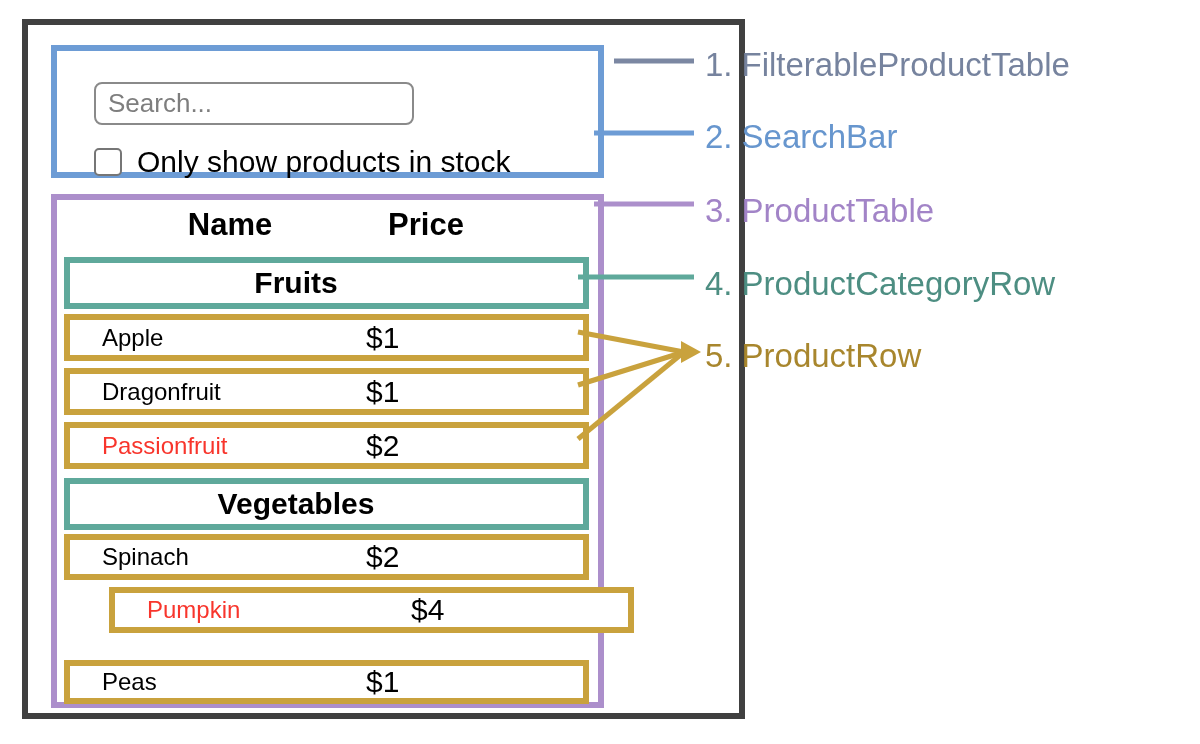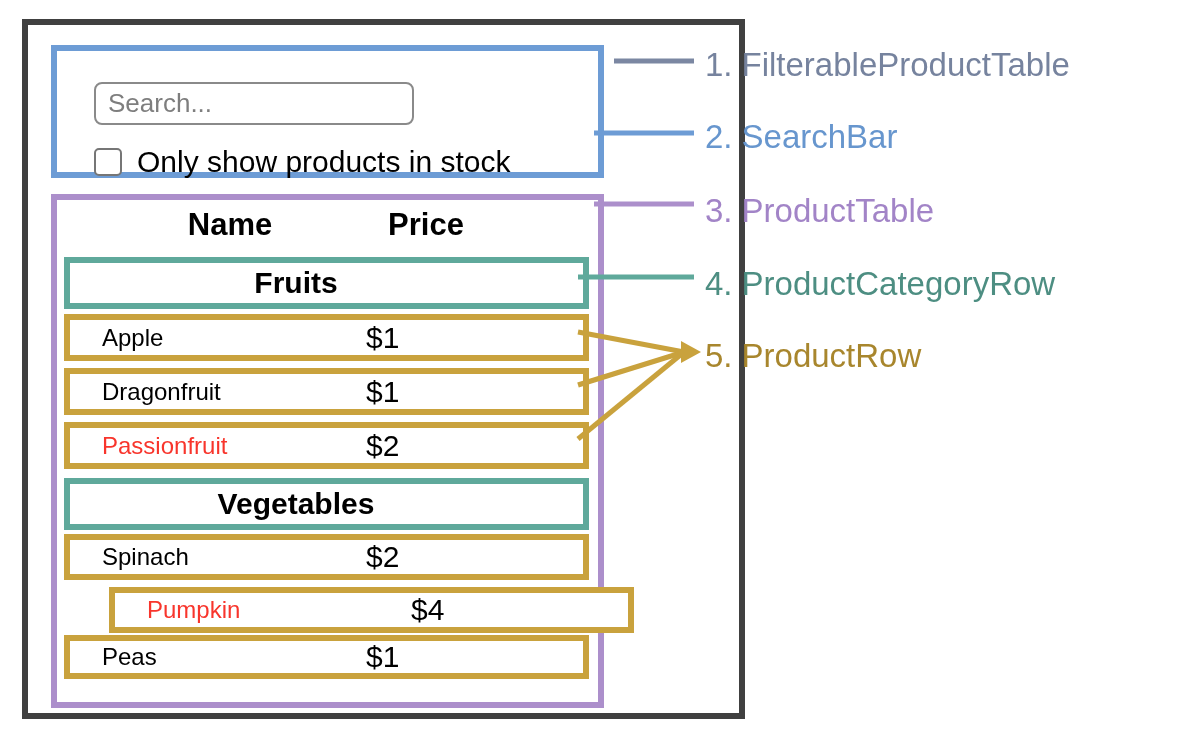--- a/index.html
+++ b/index.html
@@ -45,21 +45,21 @@
   .pprice{position:absolute;left:296px;top:50%;transform:translateY(-50%);font-size:30px;color:#000;}
   .out-of-stock{color:#F8352C;}
 
   .r-fruits{top:57px;}
   .r-apple{top:114px;}
   .r-dragonfruit{top:168px;}
   .r-passionfruit{top:222px;}
   .r-vegetables{top:278px;}
   .r-spinach{top:334px;height:46px;}
   .r-pumpkin{top:387px;height:46px;margin-left:45px;}
-  .r-peas{top:435px;height:44px;}
+  .r-peas{top:460px;height:44px;}
 
   
   .connectors{position:absolute;left:0;top:0;width:1200px;height:744px;z-index:5;pointer-events:none;}
 
   
   .legend-label{
     position:absolute;left:705px;height:40px;line-height:40px;font-size:33px;font-weight:500;
     white-space:nowrap;z-index:6;
   }
   .legend-label .num{margin-right:9px;}

